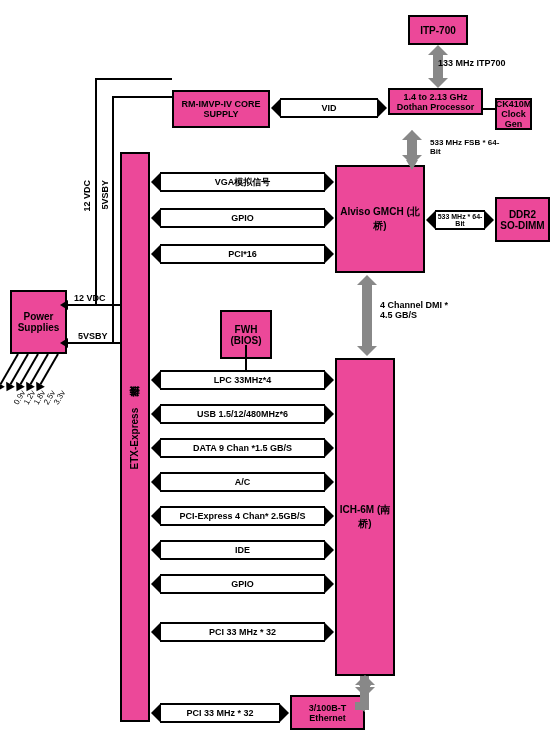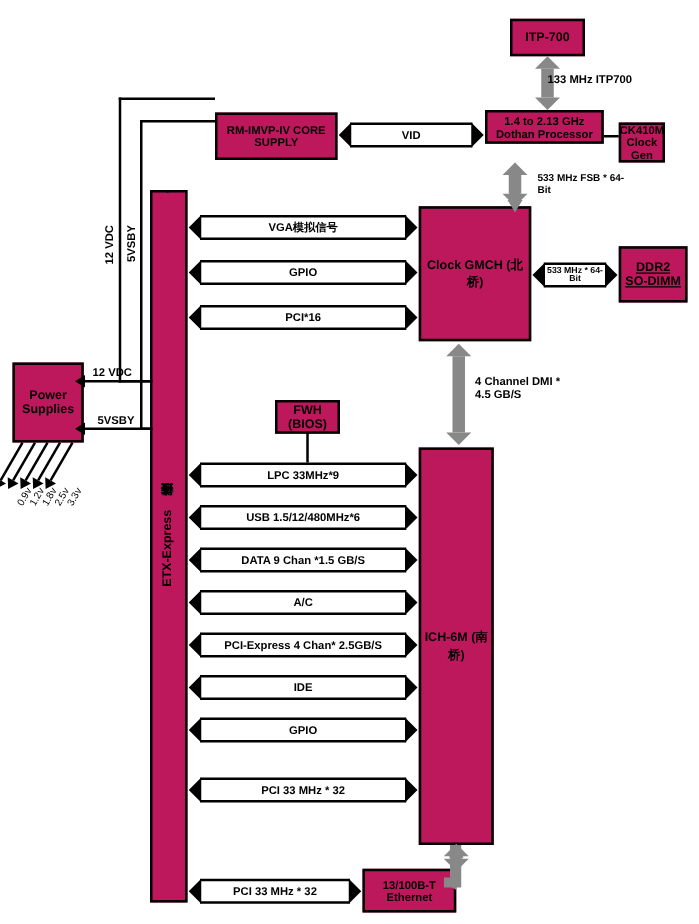--- a/index.html
+++ b/index.html
@@ -1,17 +1,17 @@
 <!DOCTYPE html>
 <html><head>
 <meta charset="utf-8">
 <style>
 * { box-sizing: border-box; margin: 0; padding: 0; }
 body { font-family: Arial, sans-serif; font-size: 10px; background: #fff; width: 559px; height: 739px; position: relative; }
-.block { position: absolute; border: 2px solid #000; background: #be185d; display: flex; align-items: center; justify-content: center; text-align: center; font-weight: bold; padding: 2px; }
+.block { position: absolute; border: 2px solid #000; background: #ec4899; display: flex; align-items: center; justify-content: center; text-align: center; font-weight: bold; padding: 2px; }
 .bus { position: absolute; display: flex; align-items: center; justify-content: center; text-align: center; font-weight: bold; font-size: 9px; }
 .bus-h::before, .bus-h::after { content: ''; position: absolute; width: 0; height: 0; border-top: 10px solid transparent; border-bottom: 10px solid transparent; }
 .bus-h::before { left: -9px; border-right: 10px solid #000; }
 .bus-h::after { right: -9px; border-left: 10px solid #000; }
 .bus-h { border-top: 2px solid #000; border-bottom: 2px solid #000; height: 20px; background: #fff; }
 .arrow-head { position: absolute; width: 0; height: 0; }
 .label { position: absolute; font-weight: bold; font-size: 9px; }
 .vlabel { writing-mode: vertical-rl; transform: rotate(180deg); }
 .diag-arrow { position: absolute; width: 2px; height: 35px; background: #000; transform-origin: top center; }
 .diag-arrow::after { content: ''; position: absolute; bottom: -8px; left: -4px; border-left: 5px solid transparent; border-right: 5px solid transparent; border-top: 8px solid #000; }
@@ -28,41 +28,41 @@
 <body>
 
 <div class="block" style="left:408px; top:15px; width:60px; height:30px;">ITP-700</div>
 
 <div class="block" style="left:172px; top:90px; width:98px; height:38px; font-size:9px;">RM-IMVP-IV CORE SUPPLY</div>
 
 <div class="block" style="left:388px; top:88px; width:95px; height:27px; font-size:9px;">1.4 to 2.13 GHz Dothan Processor</div>
 
 <div class="block" style="left:495px; top:98px; width:37px; height:32px; font-size:9px;">CK410M Clock Gen</div>
 
-<div class="block" style="left:335px; top:165px; width:90px; height:108px;">Clock GMCH (北桥)</div>
+<div class="block" style="left:335px; top:165px; width:90px; height:108px;">Alviso GMCH (北桥)</div>
 
-<div class="block" style="left:495px; top:197px; width:55px; height:45px;text-decoration:underline;">DDR2 SO-DIMM</div>
+<div class="block" style="left:495px; top:197px; width:55px; height:45px;">DDR2 SO-DIMM</div>
 
 <div class="block" style="left:10px; top:290px; width:57px; height:64px;">Power Supplies</div>
 
 <div class="block" style="left:120px; top:152px; width:30px; height:570px;">
     <span class="vlabel">ETX-Express 连接器</span>
   </div>
 
-<div class="block" style="left:220px; top:320px; width:52px; height:27px;">FWH (BIOS)</div>
+<div class="block" style="left:220px; top:310px; width:52px; height:49px;">FWH (BIOS)</div>
 
 <div class="block" style="left:335px; top:358px; width:60px; height:318px;">ICH-6M (南桥)</div>
 
-<div class="block" style="left:290px; top:695px; width:75px; height:35px; font-size:9px;">13/100B-T Ethernet</div>
+<div class="block" style="left:290px; top:695px; width:75px; height:35px; font-size:9px;">3/100B-T Ethernet</div>
 
 <div class="bus bus-h" style="left:160px; top:172px; width:165px;">VGA模拟信号</div>
 <div class="bus bus-h" style="left:160px; top:208px; width:165px;">GPIO</div>
 <div class="bus bus-h" style="left:160px; top:244px; width:165px;">PCI*16</div>
 
-<div class="bus bus-h" style="left:160px; top:370px; width:165px;">LPC 33MHz*9</div>
+<div class="bus bus-h" style="left:160px; top:370px; width:165px;">LPC 33MHz*4</div>
 <div class="bus bus-h" style="left:160px; top:404px; width:165px;">USB 1.5/12/480MHz*6</div>
 <div class="bus bus-h" style="left:160px; top:438px; width:165px;">DATA 9 Chan *1.5 GB/S</div>
 <div class="bus bus-h" style="left:160px; top:472px; width:165px;">A/C</div>
 <div class="bus bus-h" style="left:160px; top:506px; width:165px;">PCI-Express 4 Chan* 2.5GB/S</div>
 <div class="bus bus-h" style="left:160px; top:540px; width:165px;">IDE</div>
 <div class="bus bus-h" style="left:160px; top:574px; width:165px;">GPIO</div>
 <div class="bus bus-h" style="left:160px; top:622px; width:165px;">PCI 33 MHz * 32</div>
 
 <div class="bus bus-h" style="left:160px; top:703px; width:120px;">PCI 33 MHz * 32</div>
 

